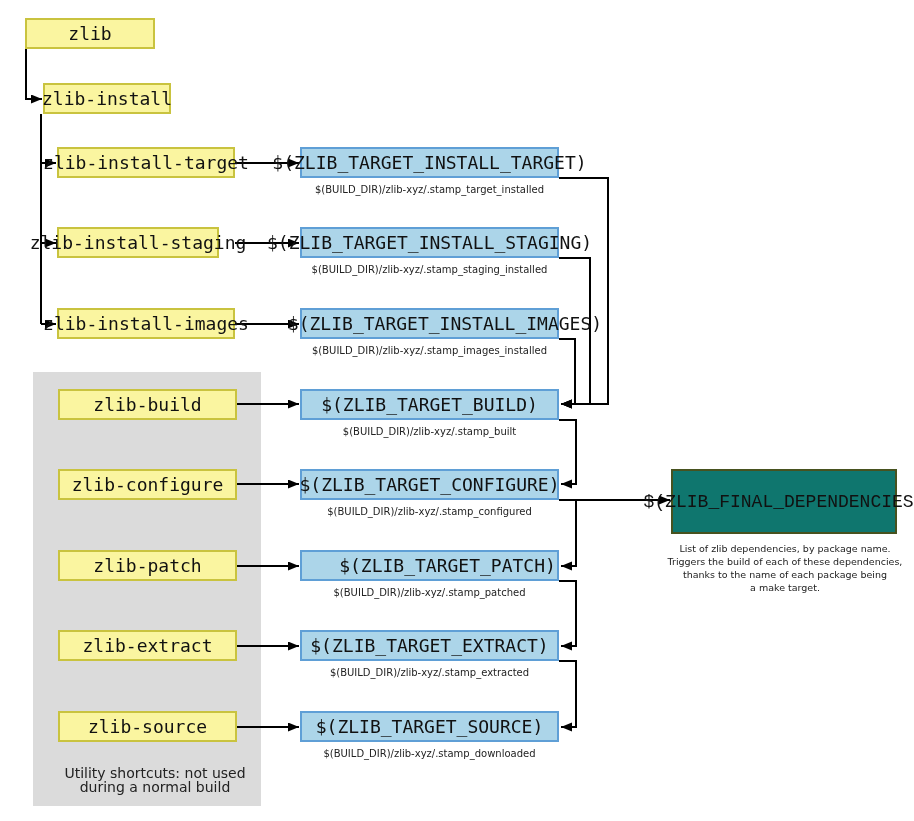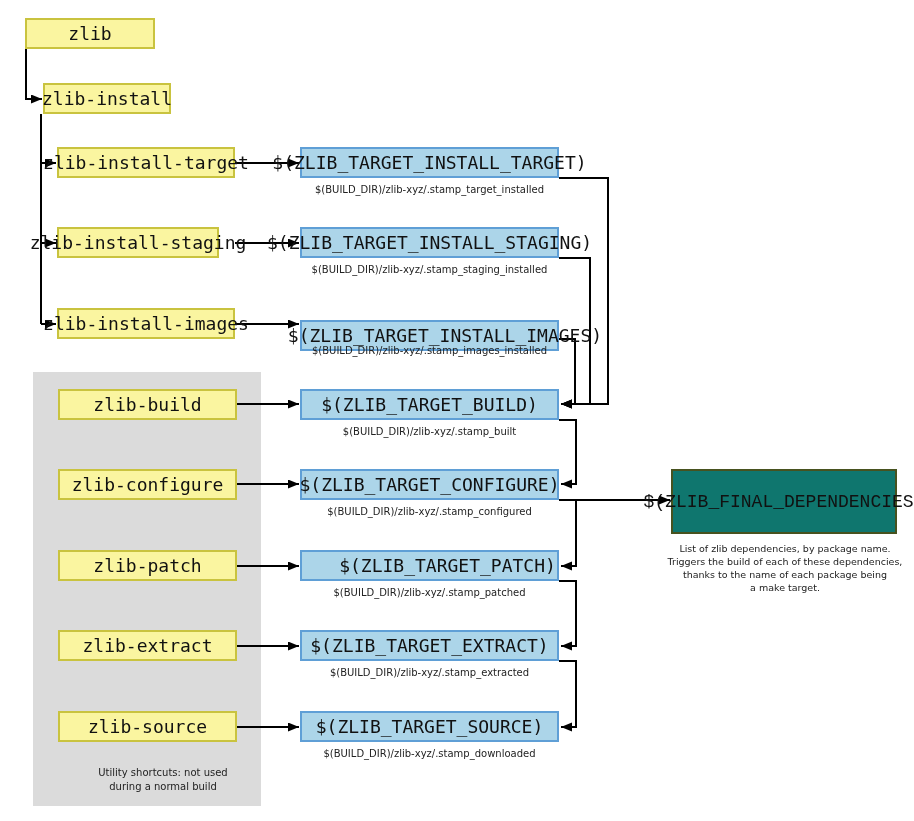--- a/index.html
+++ b/index.html
@@ -31,41 +31,41 @@
   #n-install-images{left:57px;top:308px;width:178px;height:31px;}
   #n-build{left:58px;top:389px;width:179px;height:31px;}
   #n-configure{left:58px;top:469px;width:179px;height:31px;}
   #n-patch{left:58px;top:550px;width:179px;height:31px;}
   #n-extract{left:58px;top:630px;width:179px;height:31px;}
   #n-source{left:58px;top:711px;width:179px;height:31px;}
 
   
   #r-install-target{top:147px;}
   #r-install-staging{top:227px;}
-  #r-install-images{top:320px;padding-left:31px;}
+  #r-install-images{top:308px;padding-left:31px;}
   #r-build{top:389px;}
   #r-configure{top:469px;}
   #r-patch{top:550px;padding-left:36px;}
   #r-extract{top:630px;}
   #r-source{top:711px;}
 
   
   #s-install-target{top:184px;}
   #s-install-staging{top:264px;}
   #s-install-images{top:345px;}
   #s-build{top:426px;}
   #s-configure{top:506px;}
   #s-patch{top:587px;}
   #s-extract{top:667px;}
   #s-source{top:748px;}
 
   
   #g-final{left:671px;top:469px;width:226px;height:65px;}
   #g-final-note{left:640px;top:542px;width:290px;font-size:9.5px;line-height:13px;}
-  #utility-note{left:54px;top:766px;width:218px;font-size:10px;line-height:14px;}
+  #utility-note{left:46px;top:766px;width:218px;font-size:14px;line-height:14px;}
 </style>
 </head>
 <body>
 
 <div id="canvas">
 
   <div id="gray-region"></div>
 
   <svg id="wires" width="914" height="821" viewBox="0 0 914 821" xmlns="http://www.w3.org/2000/svg">
     <defs>

